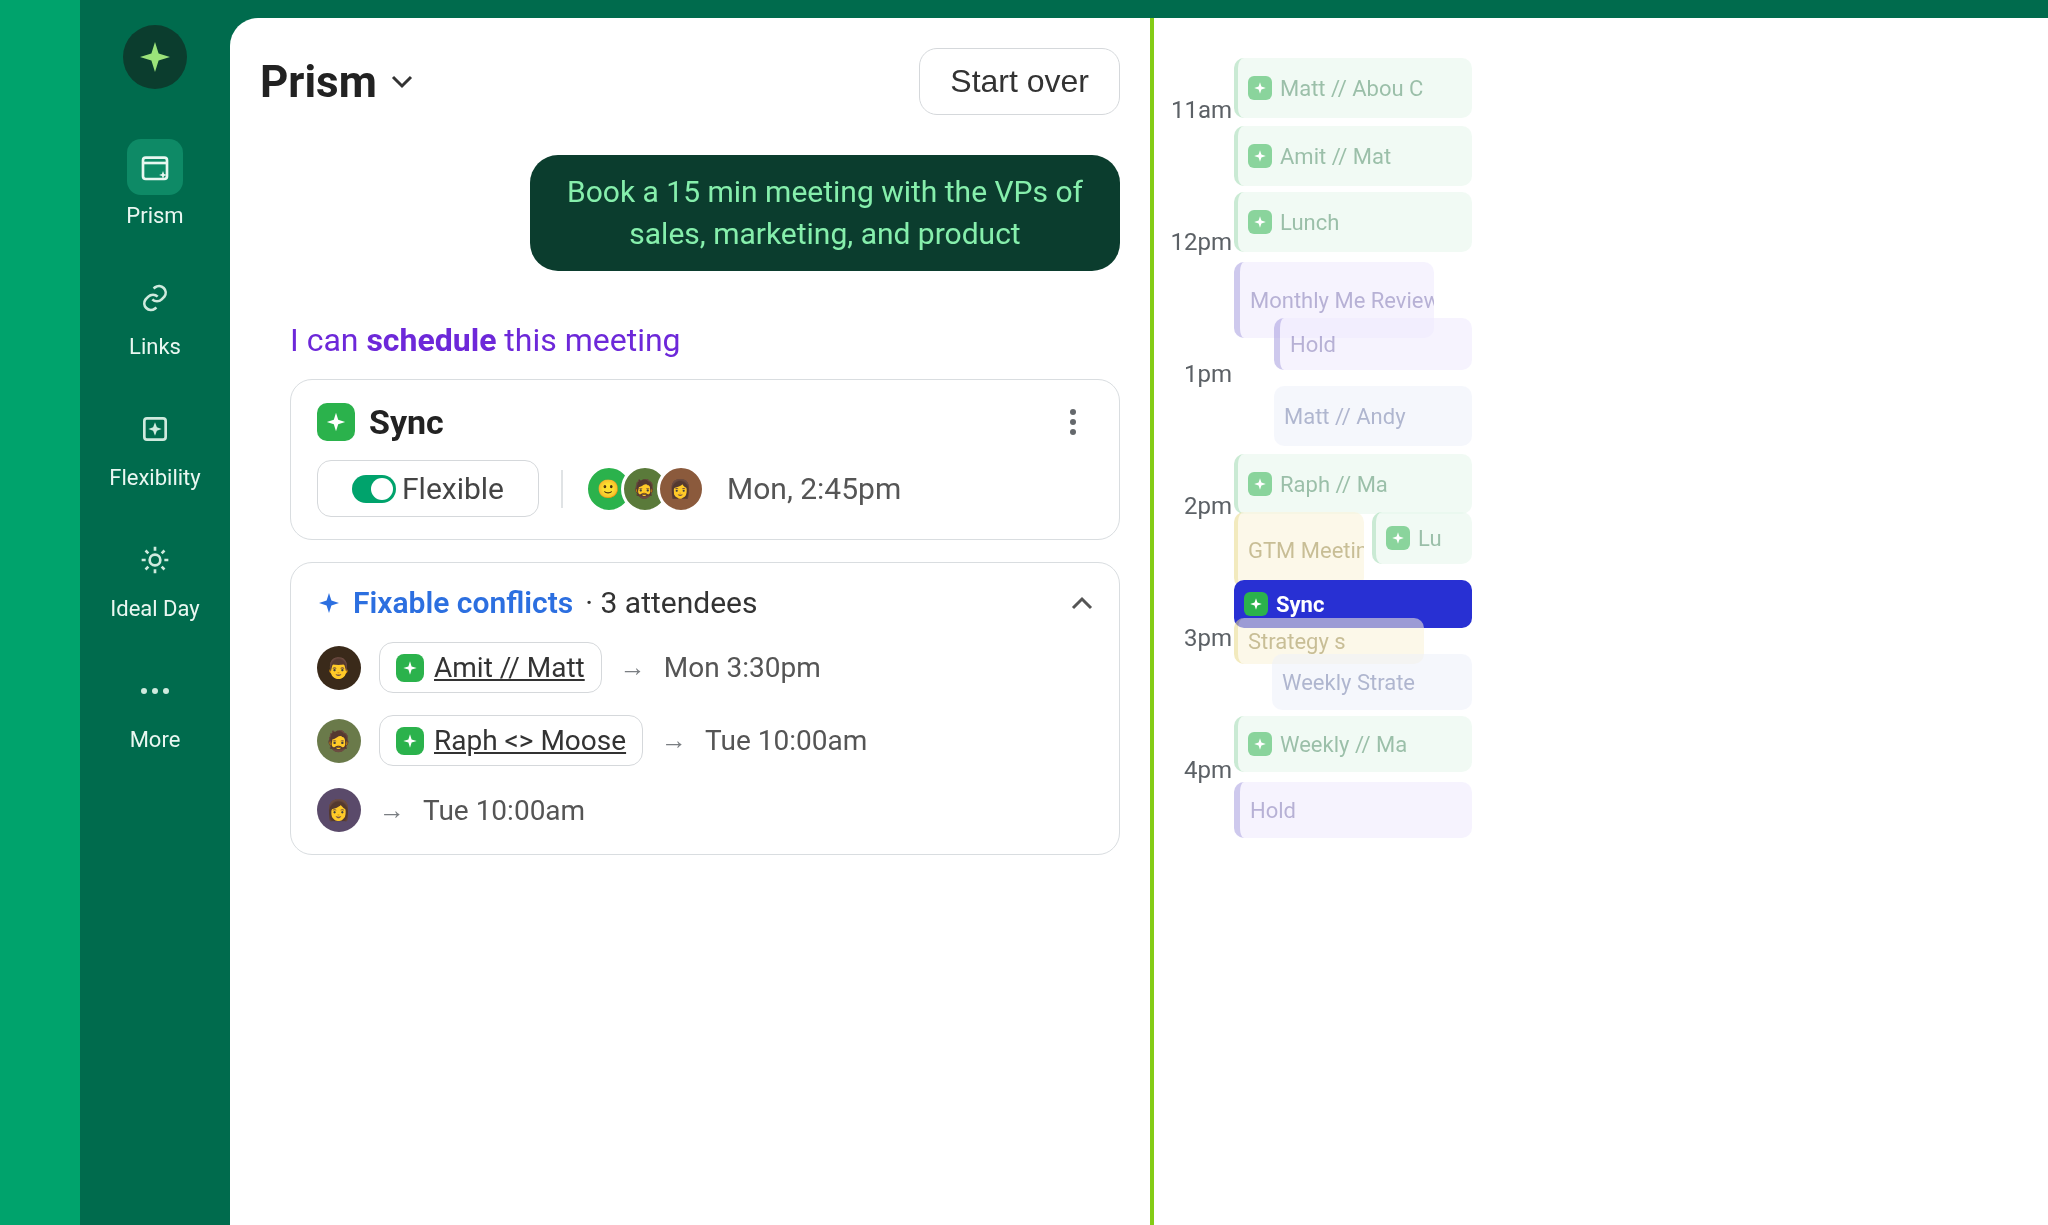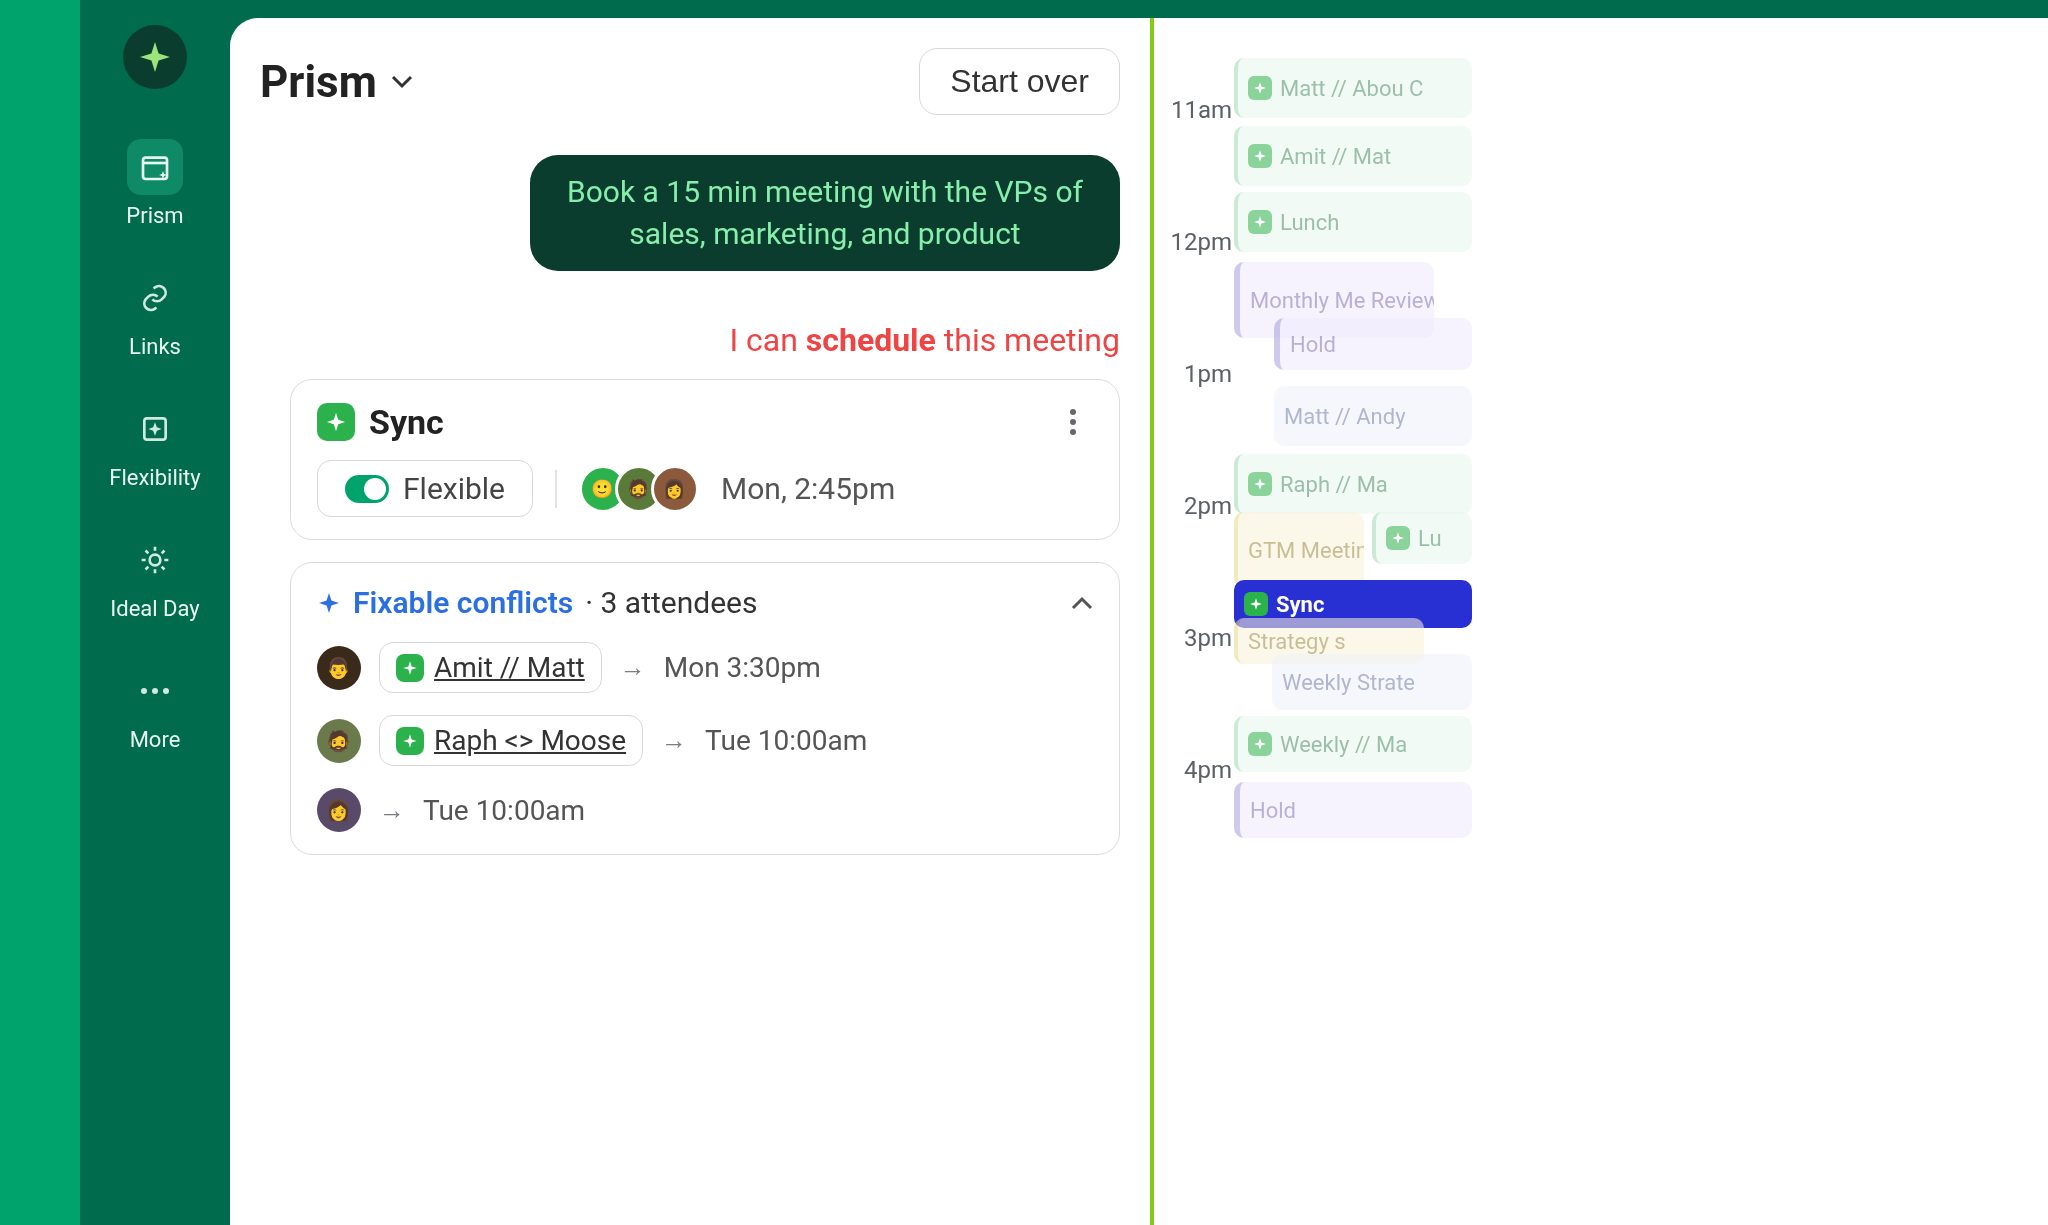--- a/index.html
+++ b/index.html
@@ -10,30 +10,30 @@
   .nav-item{display:flex;flex-direction:column;align-items:center;margin-bottom:42px;color:#e0f5ec;cursor:pointer;}
   .nav-item.active .nav-icon-wrap{background:#0e8a66;border-radius:14px;}
   .nav-icon-wrap{width:56px;height:56px;display:flex;align-items:center;justify-content:center;}
   .nav-label{font-size:22px;margin-top:8px;color:#e9f7f1;}
   .main{flex:1;background:#fff;border-top-left-radius:28px;margin-top:18px;display:flex;overflow:hidden;}
   .chat-col{flex:1;padding:30px 30px 0 30px;position:relative;max-width:860px;}
   .header-row{display:flex;justify-content:space-between;align-items:center;margin-bottom:40px;}
   .title-sel{display:flex;align-items:center;gap:14px;font-size:44px;font-weight:700;color:#222;cursor:pointer;}
   .start-over{font-size:32px;color:#333;padding:14px 30px;border:1px solid #d5d8db;border-radius:18px;background:#fff;cursor:pointer;}
   .user-bubble{margin-left:auto;max-width:530px;background:#0b3d2e;color:#86efac;font-size:30px;line-height:1.4;padding:16px 30px;border-radius:28px;margin-bottom:50px;text-align:center;}
-  .assistant-line{font-size:32px;color:#ef4444;margin-left:30px;margin-bottom:20px;text-align:right;}
+  .assistant-line{font-size:32px;color:#6d28d9;margin-left:30px;margin-bottom:20px;}
   .assistant-line b{font-weight:700;}
   .card{border:1px solid #d9dde0;border-radius:22px;margin:0 0 22px 30px;padding:22px 26px;}
   .sync-head{display:flex;align-items:center;justify-content:space-between;}
   .sync-title{display:flex;align-items:center;gap:14px;font-size:34px;font-weight:700;color:#222;}
   .sparkle-box{width:38px;height:38px;background:#2bb24c;border-radius:10px;display:inline-flex;align-items:center;justify-content:center;}
   .sparkle-box.sm{width:28px;height:28px;border-radius:8px;}
   .more-dots{font-size:28px;color:#64686c;cursor:pointer;width:40px;height:40px;display:flex;align-items:center;justify-content:center;}
   .sync-row{display:flex;align-items:center;gap:22px;margin-top:18px;}
-  .flex-pill{display:flex;align-items:center;gap:14px;border:1px solid #d5d8db;border-radius:14px;padding:10px 27px;}
+  .flex-pill{display:flex;align-items:center;gap:6px;border:1px solid #d5d8db;border-radius:14px;padding:10px 34px;}
   .toggle{width:44px;height:28px;background:#00a36c;border-radius:14px;position:relative;}
   .toggle::after{content:'';position:absolute;right:3px;top:3px;width:22px;height:22px;background:#fff;border-radius:50%;}
   .flex-label{font-size:30px;color:#444;}
   .vbar{width:2px;height:38px;background:#e0e3e5;}
   .avatars{display:flex;}
   .avatar{width:42px;height:42px;border-radius:50%;border:3px solid #fff;margin-left:-12px;background:#8aa;display:flex;align-items:center;justify-content:center;font-size:18px;}
   .avatar:first-child{margin-left:0;}
   .datetime{font-size:30px;color:#555;}
   .conflicts-head{display:flex;align-items:center;justify-content:space-between;cursor:pointer;}
   .conflicts-title{display:flex;align-items:center;gap:12px;font-size:30px;}

